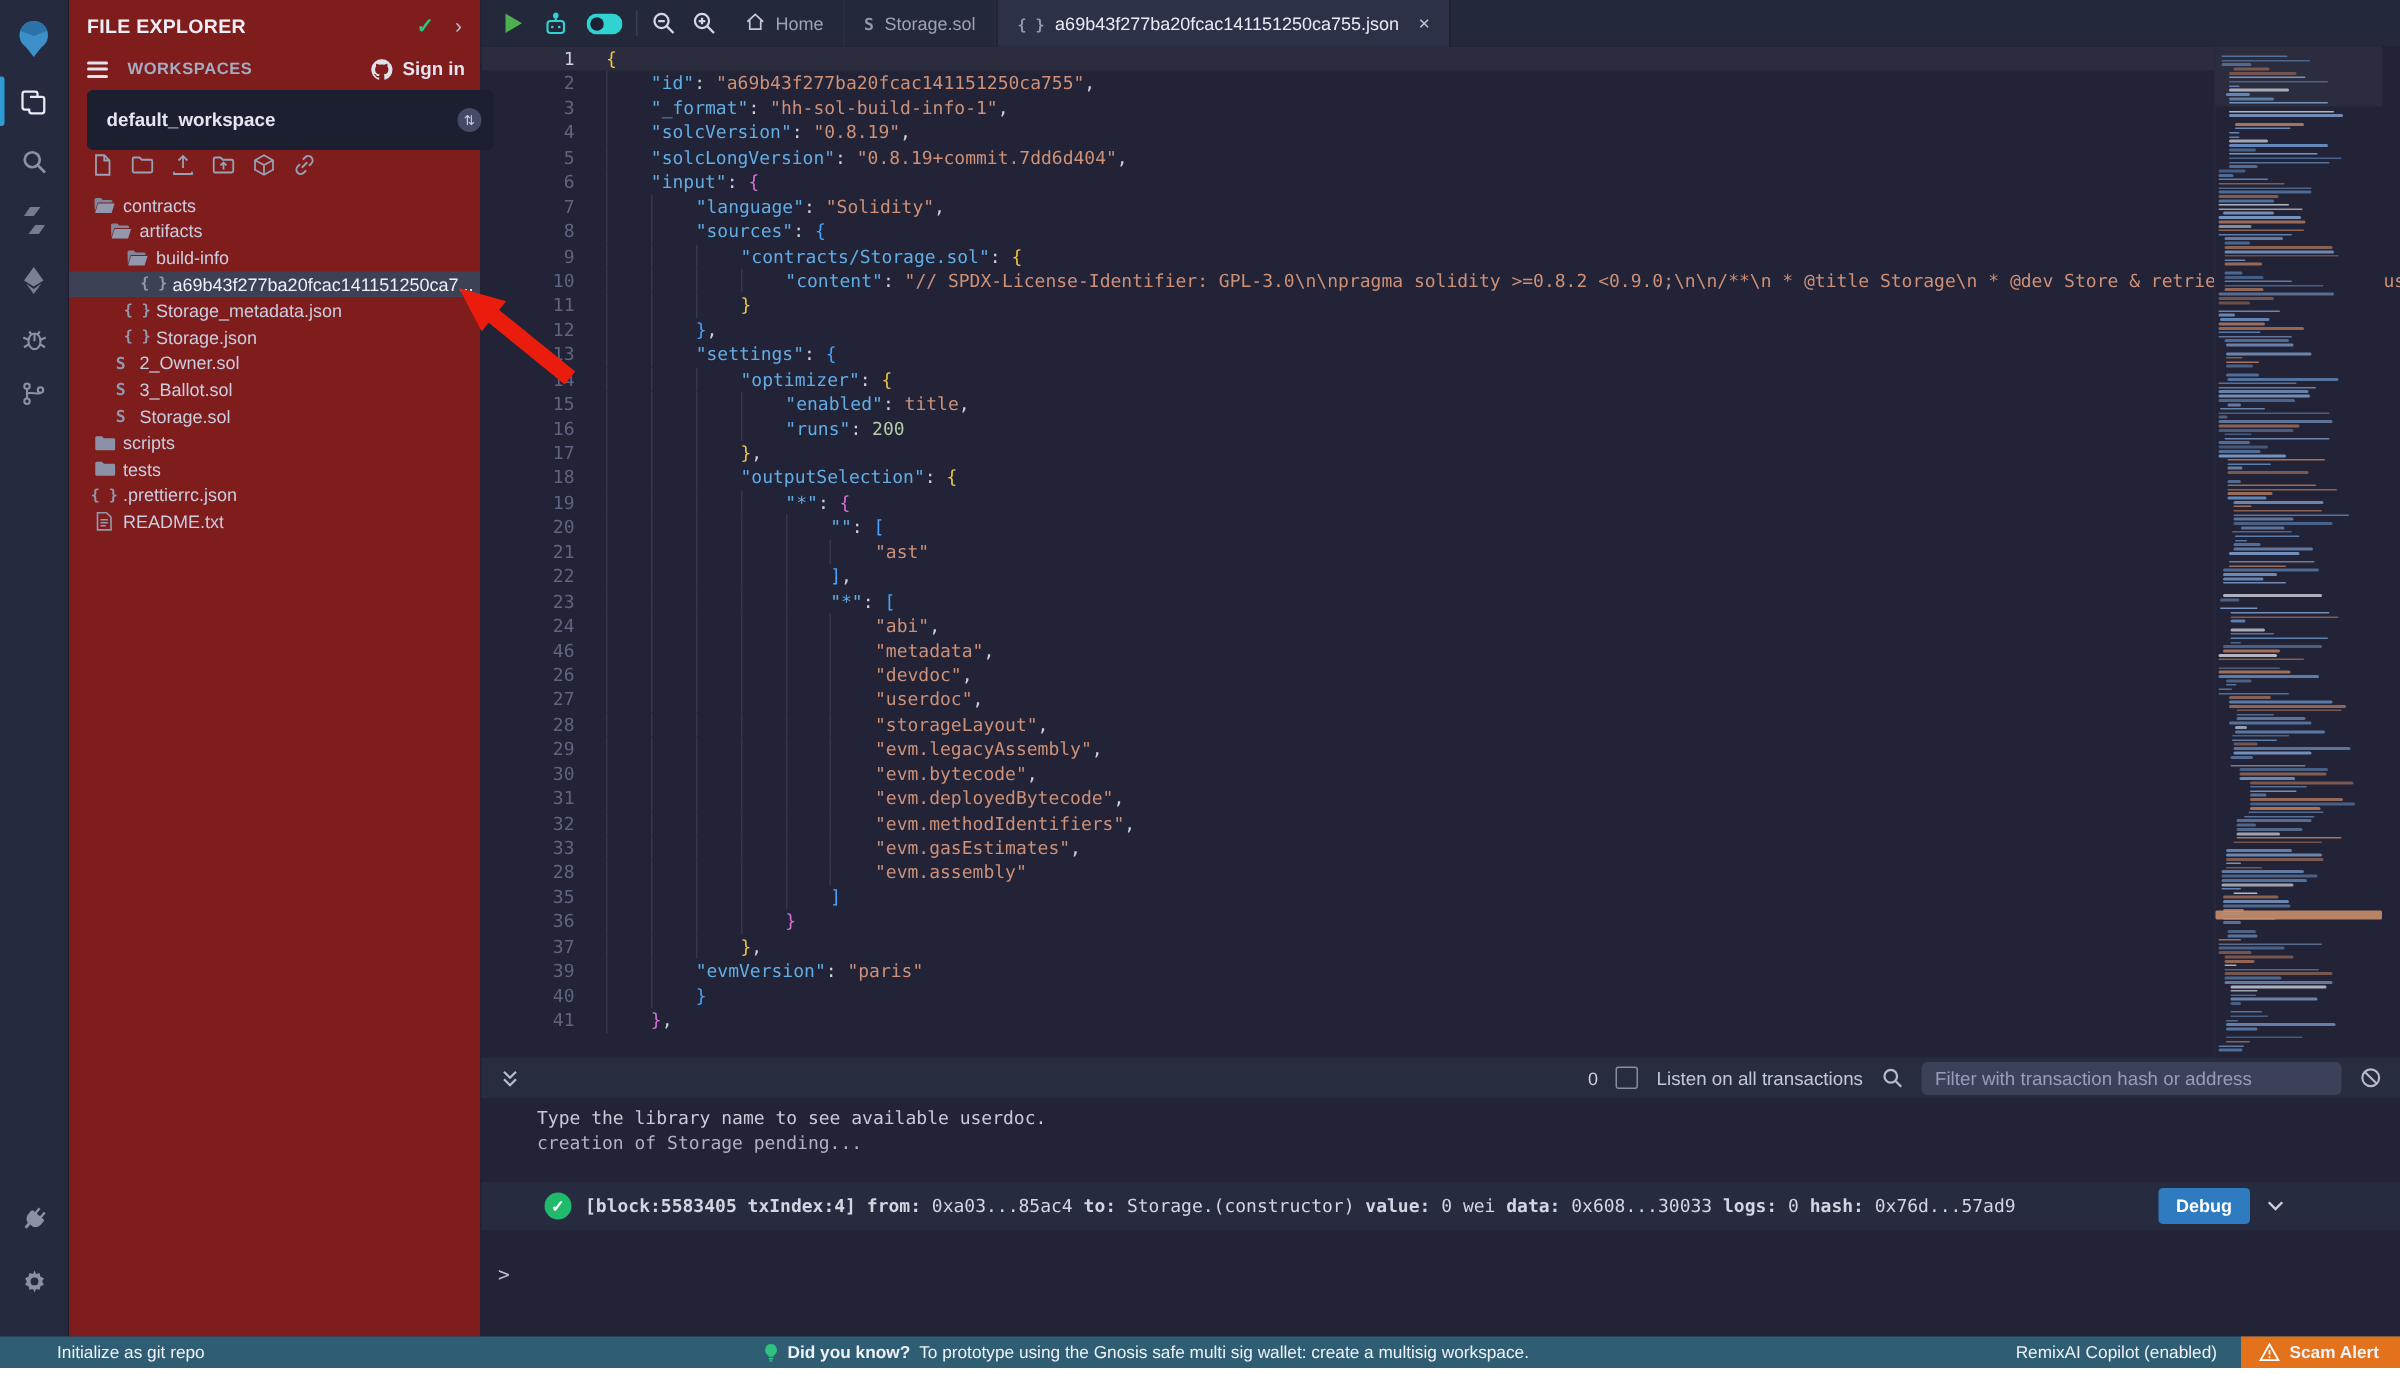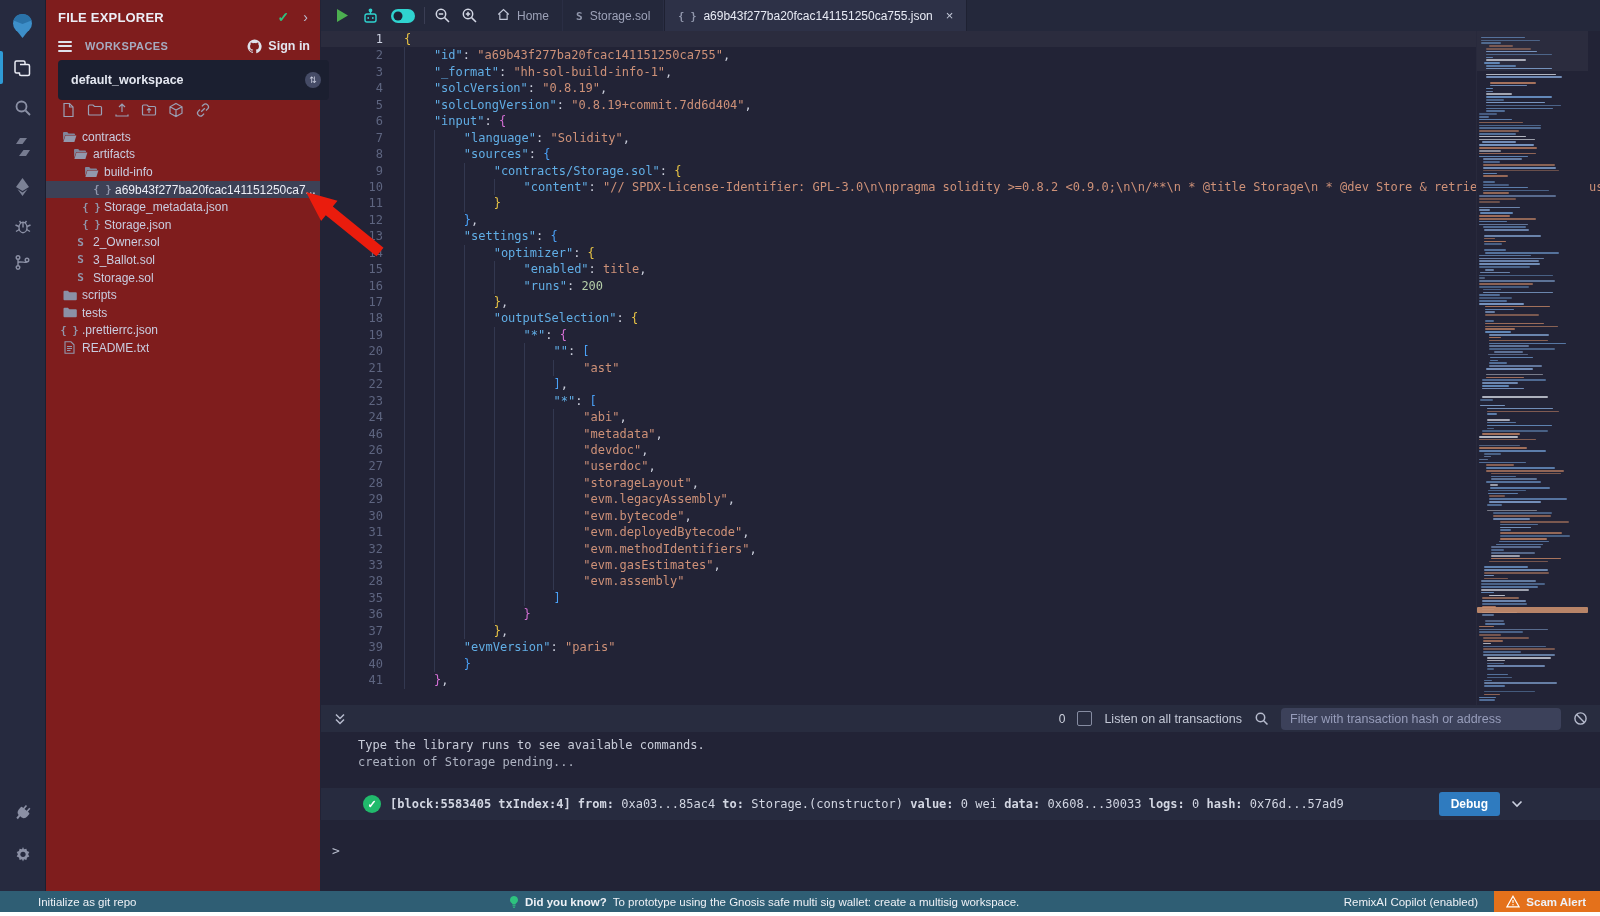--- a/index.html
+++ b/index.html
@@ -654,21 +654,21 @@
           </span>
           <input class="filter" placeholder="Filter with transaction hash or address" style="">
           <span style="display:flex">
             <svg width="15" height="15" viewBox="0 0 15 15" fill="none" stroke="#b6bbcd" stroke-width="1.4">
                 <circle cx="7.5" cy="7.5" r="5.6"></circle>
                 <path d="M3.6 3.6 L11.4 11.4"></path>
               </svg>
           </span>
         </div>
       </div>
-      <div class="term-line" style="top:33px">Type the library runs to see available commands.</div>
+      <div class="term-line" style="top:33px">Type the library name to see available userdoc.</div>
       <div class="term-line" style="top:50px;color:#aeb3c2">creation of Storage pending...</div>
       <div class="tx-row">
         <span class="tx-check">✓</span>
         <span class="tx-text"><span class="b">[block:5583405 txIndex:4]</span><span class="r"> </span><span class="b">from:</span><span class="r"> 0xa03...85ac4 </span><span class="b">to:</span><span class="r"> Storage.(constructor) </span><span class="b">value:</span><span class="r"> 0 wei </span><span class="b">data:</span><span class="r"> 0x608...30033 </span><span class="b">logs:</span><span class="r"> 0 </span><span class="b">hash:</span><span class="r"> 0x76d...57ad9</span></span>
         <button class="debug-btn">Debug</button>
         <span class="tx-caret">
           <svg width="14" height="14" viewBox="0 0 14 14" fill="none" stroke="#ccd1e0" stroke-width="1.6">
               <path d="M2.5 4.5 l4.5 4.5 4.5-4.5"></path>
             </svg>
         </span>

